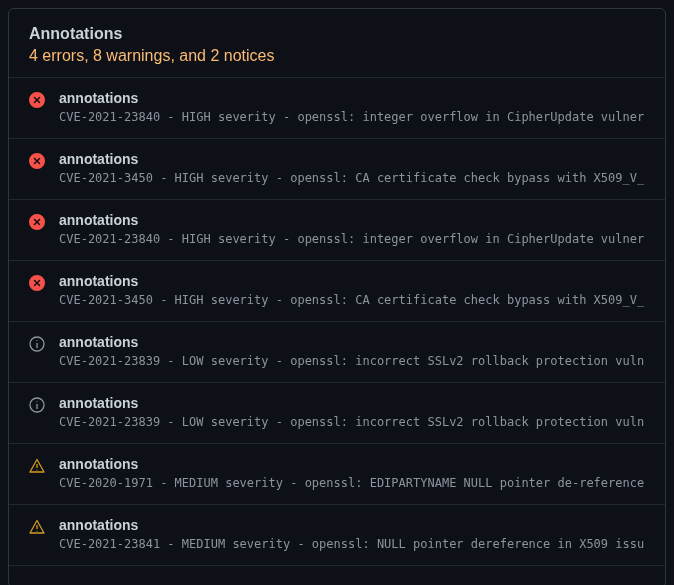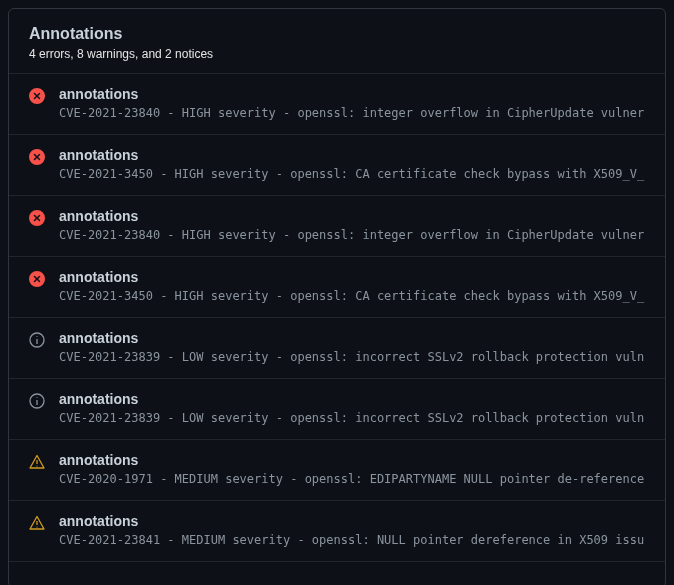--- a/index.html
+++ b/index.html
@@ -23,22 +23,22 @@
   .header {
     padding: 16px 20px 12px 20px;
   }
   .header h2 {
     font-size: 16px;
     font-weight: 600;
     color: #c9d1d9;
     margin-bottom: 4px;
   }
   .header .summary {
-    font-size: 12px;
-    color: #e5e5e5;
+    font-size: 16px;
+    color: #fdba74;
   }
   .list {
     border-top: 1px solid #21262d;
   }
   .item {
     display: flex;
     align-items: flex-start;
     gap: 14px;
     padding: 12px 20px 14px 20px;
     border-bottom: 1px solid #21262d;

